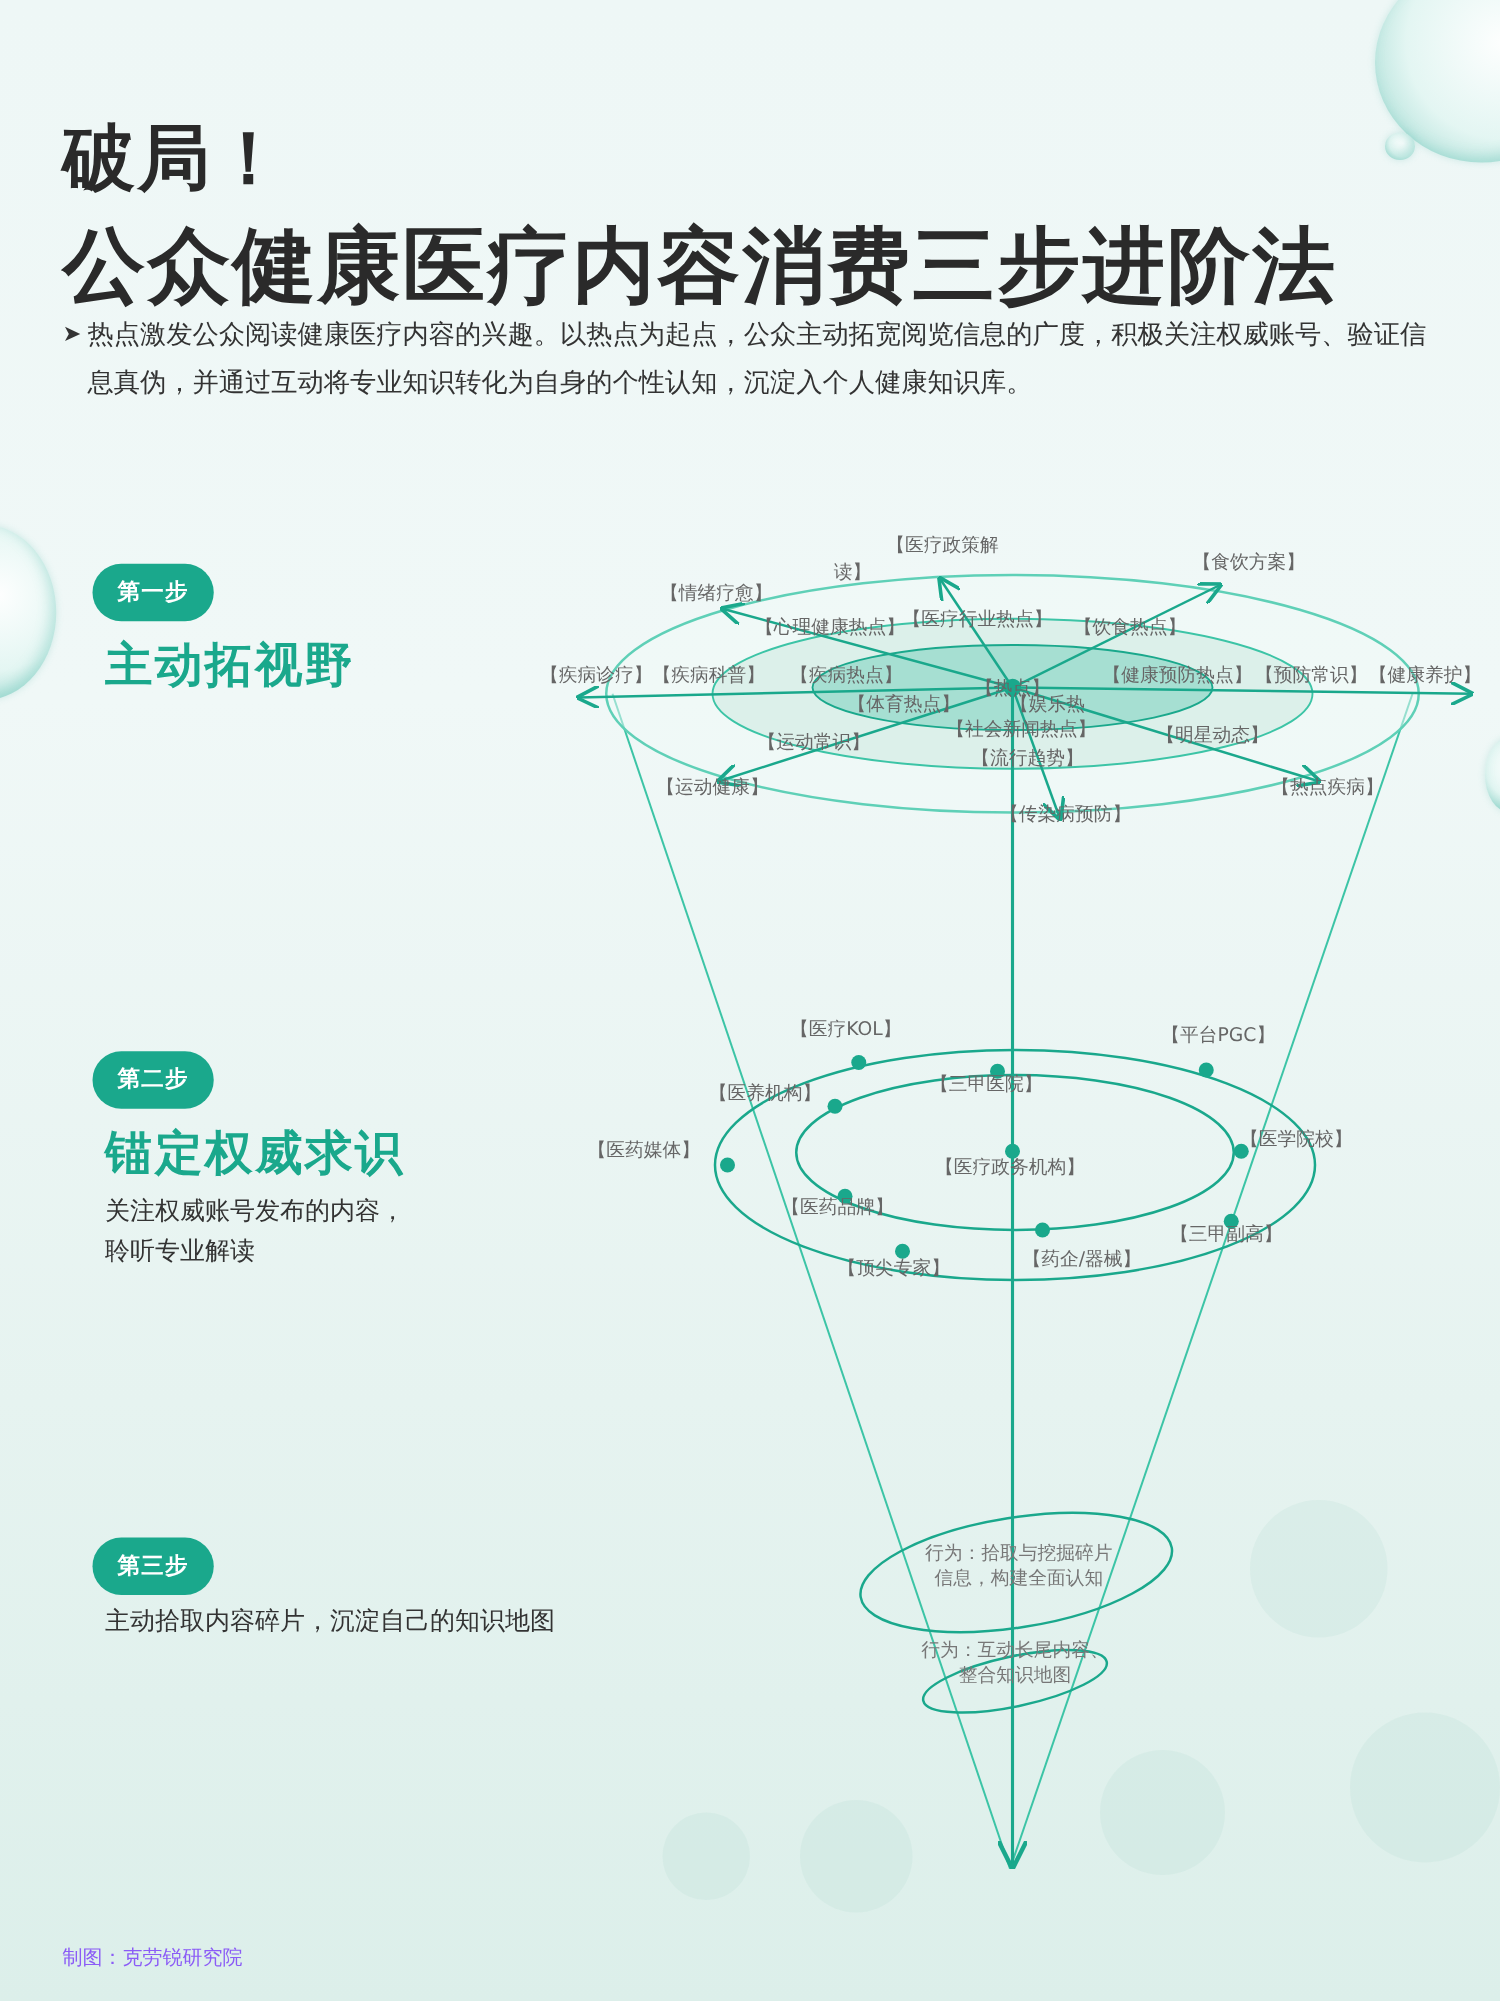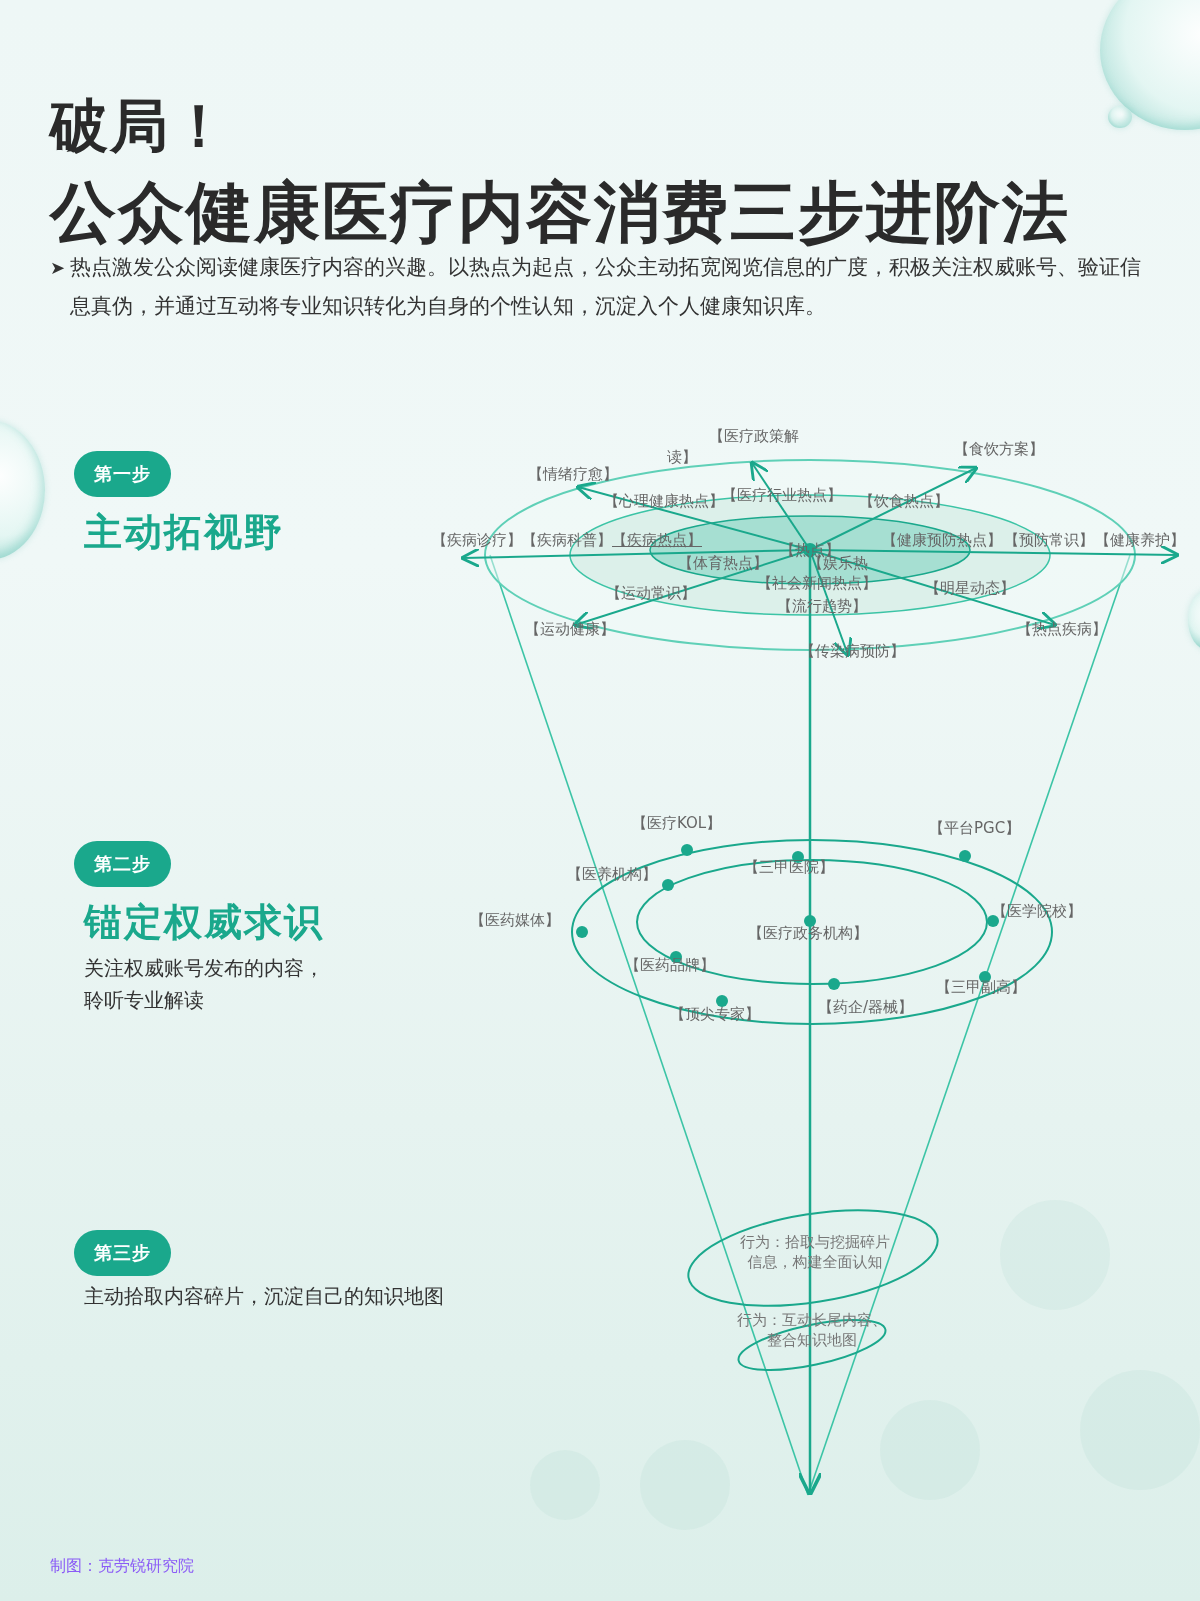--- a/index.html
+++ b/index.html
@@ -118,21 +118,21 @@
 <div id="l1">
     <div class="lbl" style="left: 696px; top: 427px; margin-left: 13px;">【医疗政策解</div>
     <div class="lbl" style="left: 667px; top: 448px;">读】</div>
     <div class="lbl" style="left: 954px; top: 440px;">【食饮方案】</div>
     <div class="lbl" style="left: 528px; top: 465px;">【情绪疗愈】</div>
     <div class="lbl" style="left: 604px; top: 492px;">【心理健康热点】</div>
     <div class="lbl" style="left: 722px; top: 486px;">【医疗行业热点】</div>
     <div class="lbl" style="left: 859px; top: 492px;">【饮食热点】</div>
     <div class="lbl" style="left: 432px; top: 531px;">【疾病诊疗】</div>
     <div class="lbl" style="left: 522px; top: 531px;">【疾病科普】</div>
-    <div class="lbl" style="left: 612px; top: 531px; text-decoration: underline;">【疾病热点】</div>
+    <div class="lbl" style="left: 632px; top: 531px;">【疾病热点】</div>
     <div class="lbl" style="left: 882px; top: 531px;">【健康预防热点】</div>
     <div class="lbl" style="left: 1004px; top: 531px;">【预防常识】</div>
     <div class="lbl" style="left: 1095px; top: 531px;">【健康养护】</div>
     <div class="lbl" style="left: 678px; top: 554px;">【体育热点】</div>
     <div class="lbl" style="left: 808px; top: 554px;">【娱乐热</div>
     <div class="lbl" style="left: 757px; top: 574px;">【社会新闻热点】</div>
     <div class="lbl" style="left: 925px; top: 579px;">【明星动态】</div>
     <div class="lbl" style="left: 606px; top: 584px;">【运动常识】</div>
     <div class="lbl" style="left: 777px; top: 597px;">【流行趋势】</div>
     <div class="lbl" style="left: 525px; top: 620px;">【运动健康】</div>

